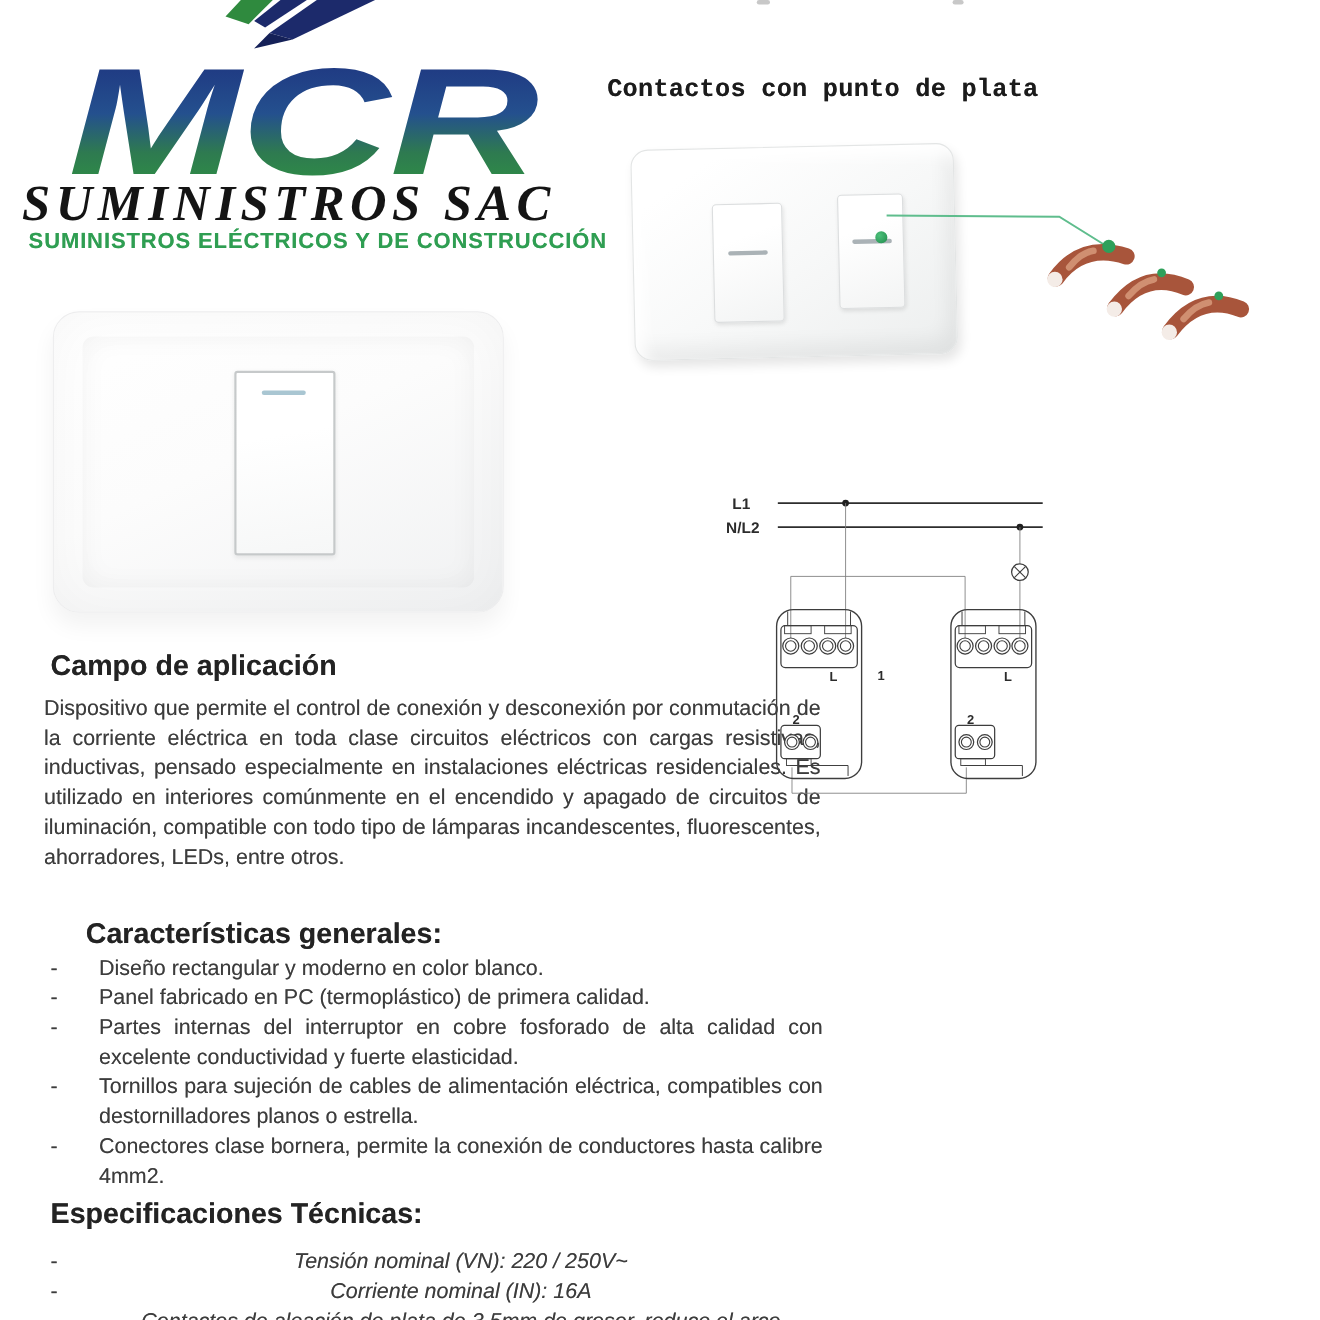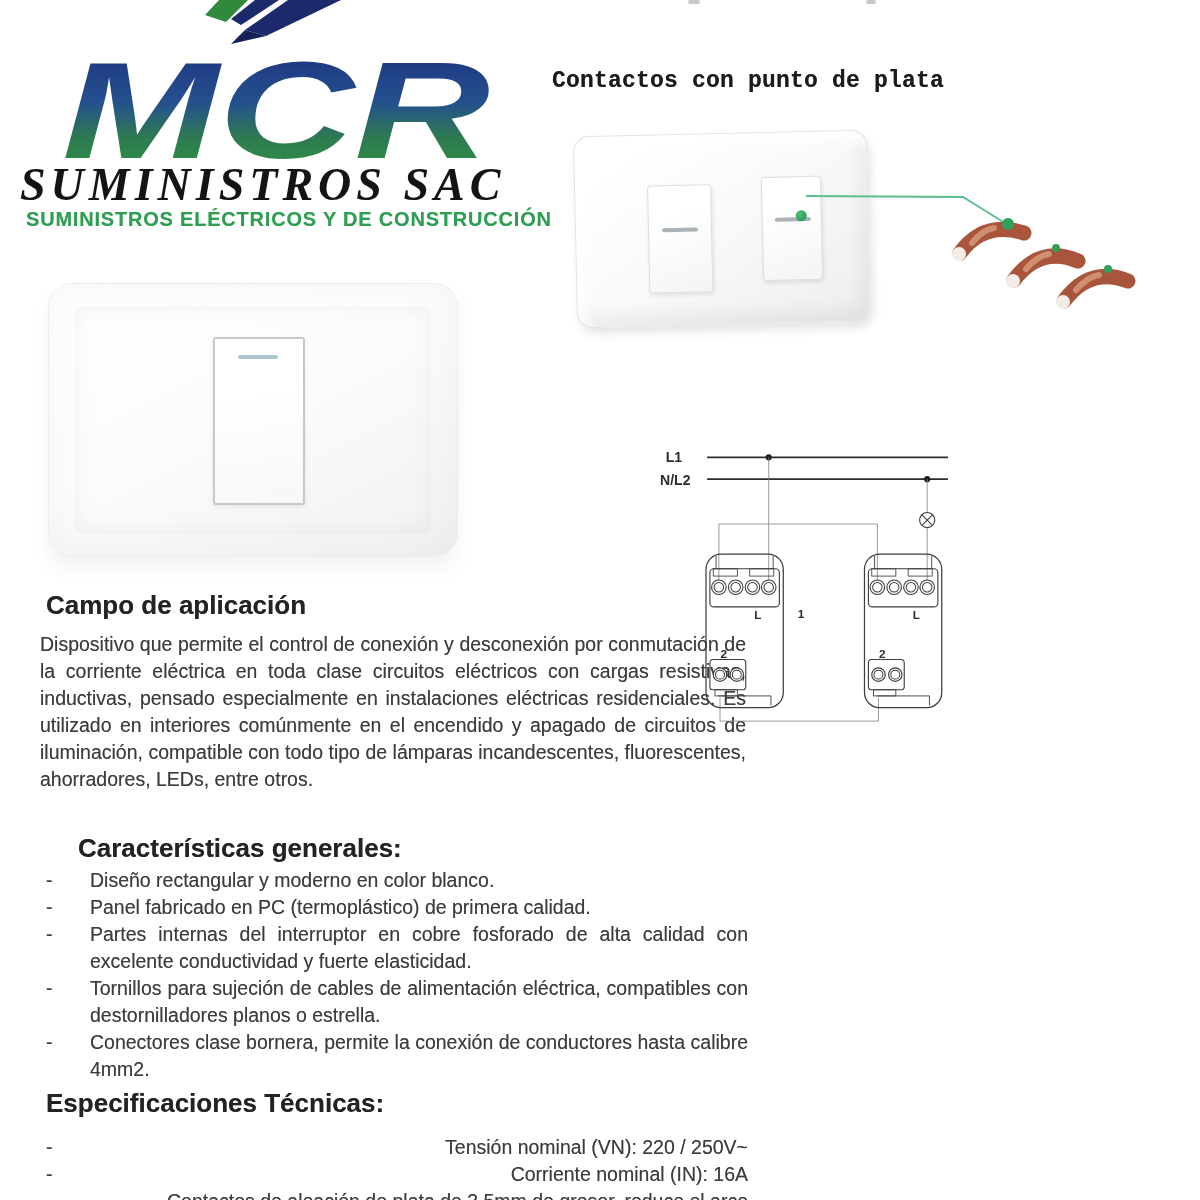--- a/index.html
+++ b/index.html
@@ -92,21 +92,21 @@
     left:40px;top:631px;width:706px;
     font-size:19.5px;line-height:27px;text-align:justify;color:#3c3c3c;
     text-shadow:0 0 .4px rgba(60,60,60,.55);
   }
   .blist{left:46px;top:867px;width:702px;font-size:19.5px;line-height:27px;color:#3c3c3c;
     text-shadow:0 0 .4px rgba(60,60,60,.55);}
   .blist2{top:1134px;}
   .bitem{display:flex;align-items:flex-start;}
   .bitem .dash{width:44px;flex:0 0 44px;}
   .bitem .btext{flex:1;text-align:justify;}
-  .blist2 .bitem .btext{text-align:right;white-space:nowrap;}
+  .blist2 .bitem .btext{text-align:center;white-space:nowrap;font-style:italic;}
 
   
   .diagram{left:650px;top:440px;}
   .diagram text{font-family:"Liberation Sans",sans-serif;font-weight:bold;fill:#2c2c2c;}
 
   
   .speck{background:#9a9a9a;opacity:.55;height:4px;border-radius:2px;top:0;}
 </style>
 </head>
 <body>

